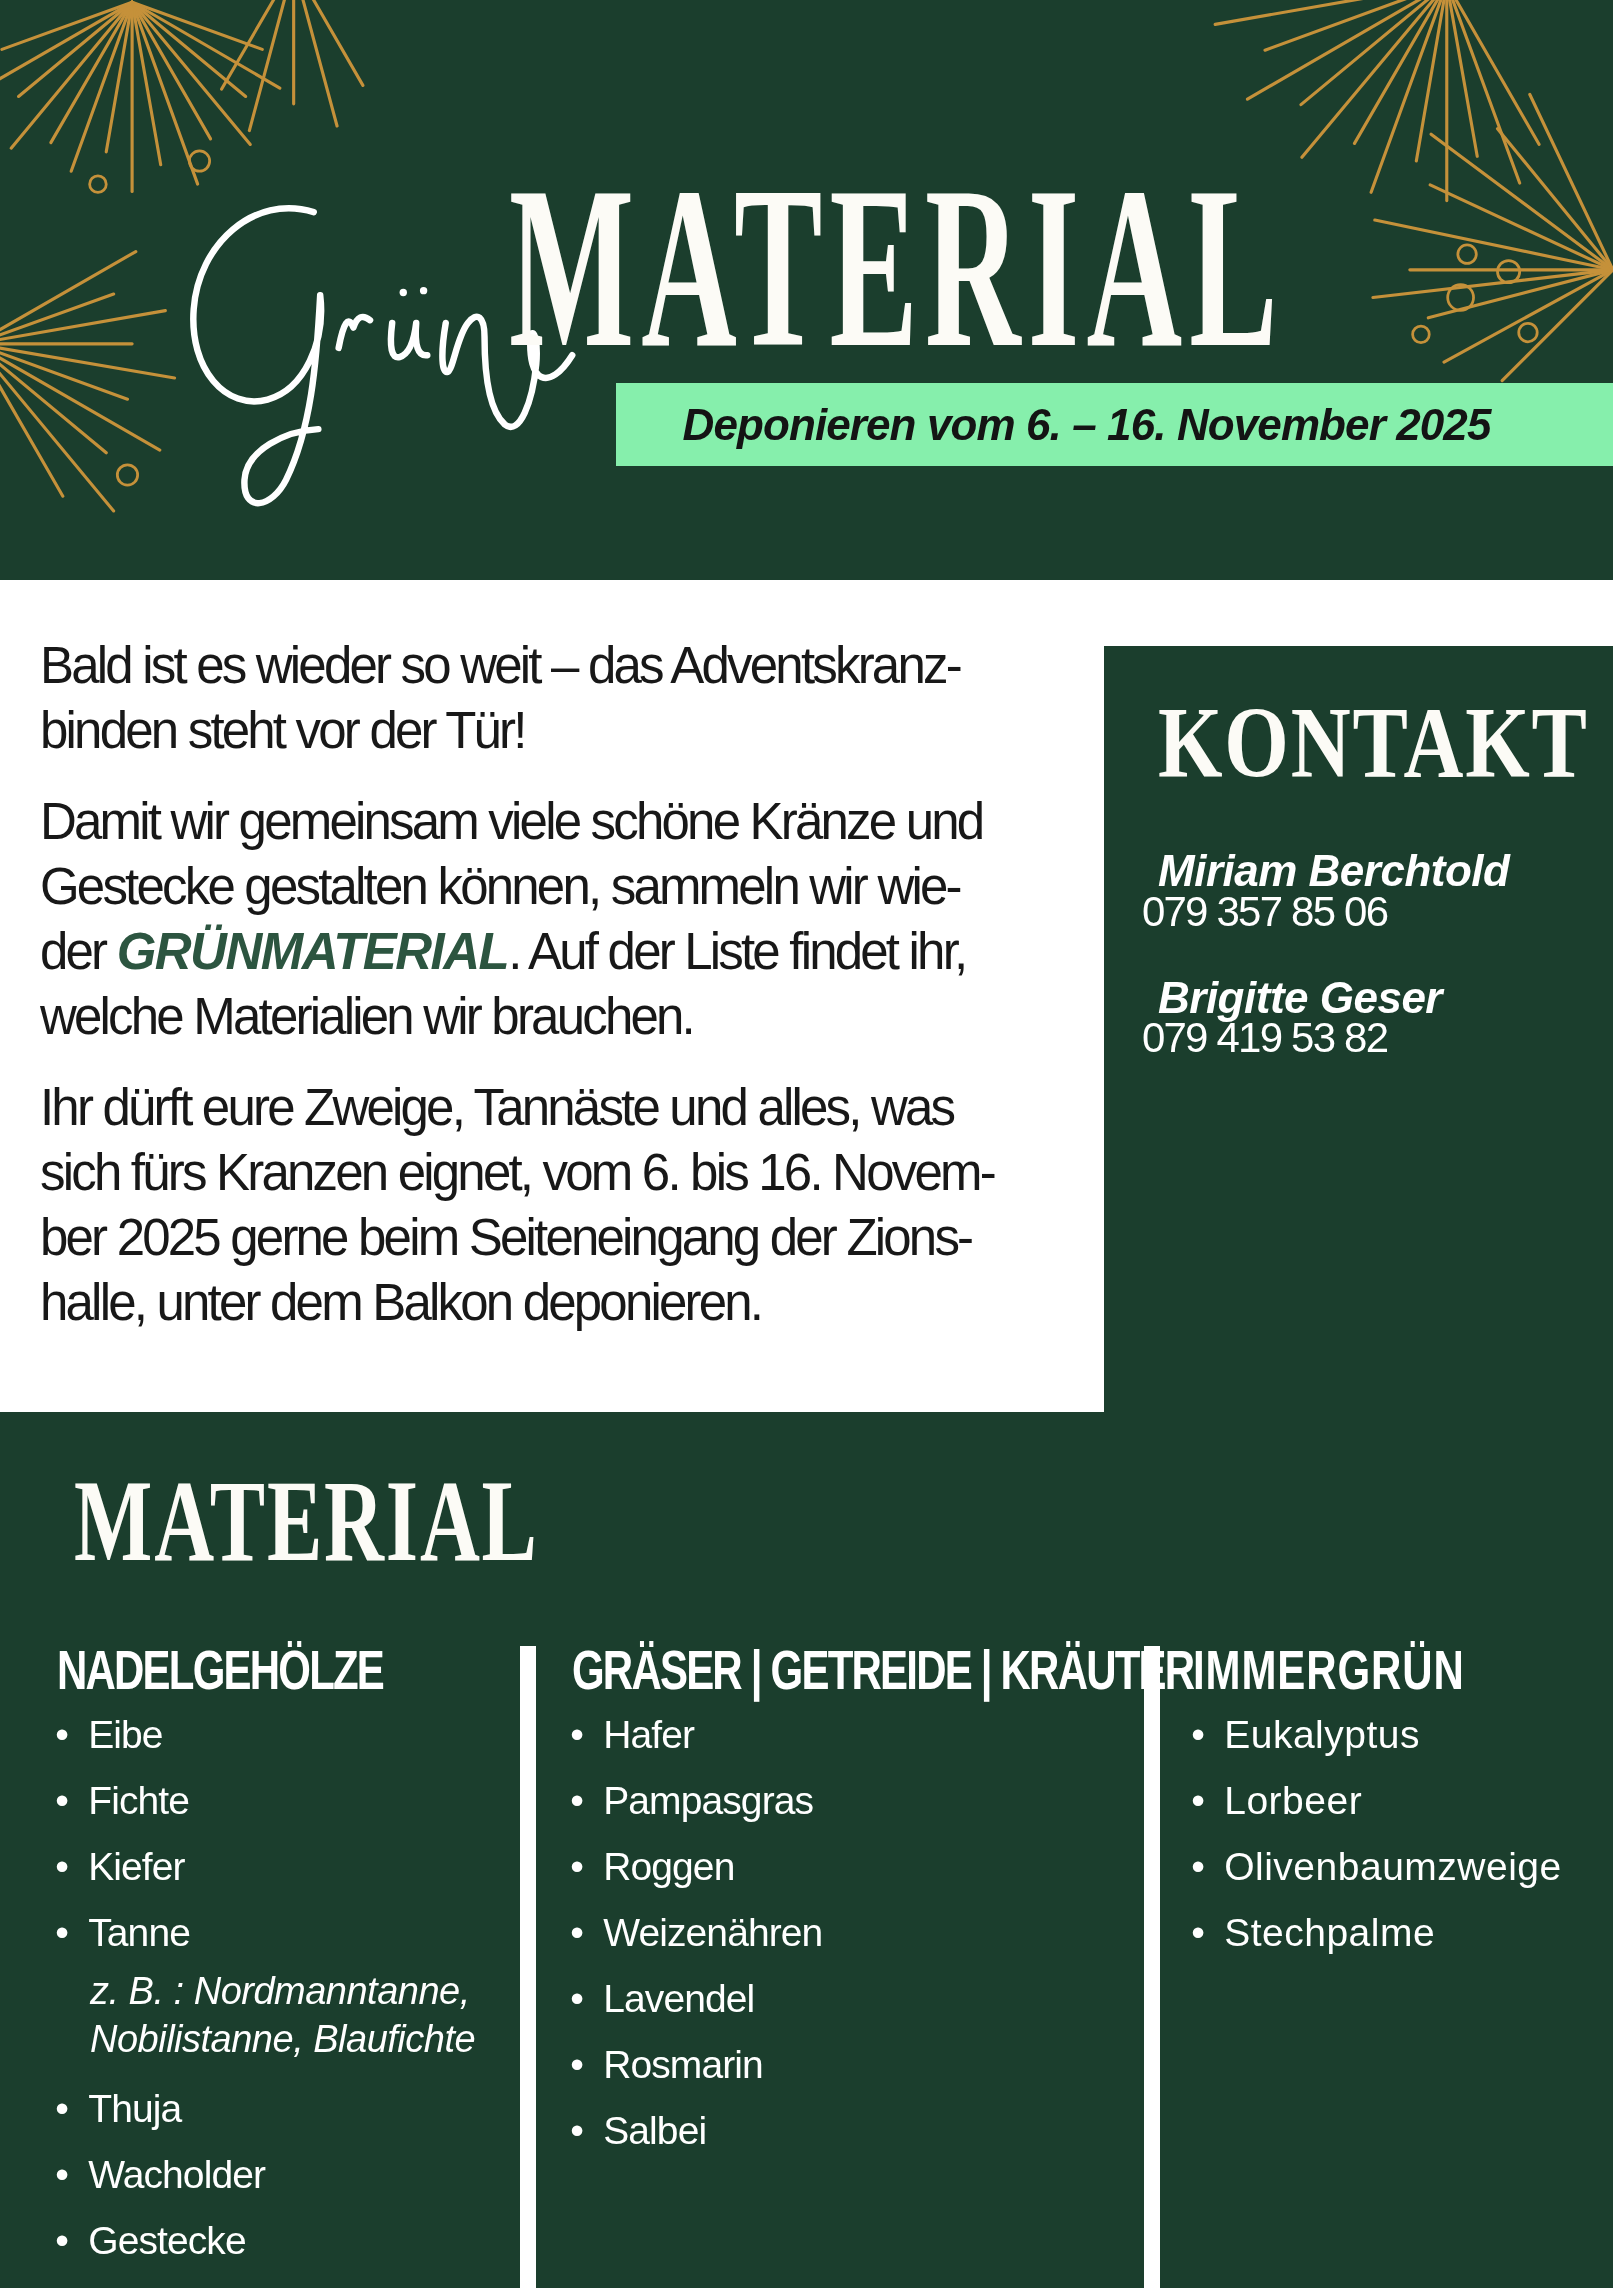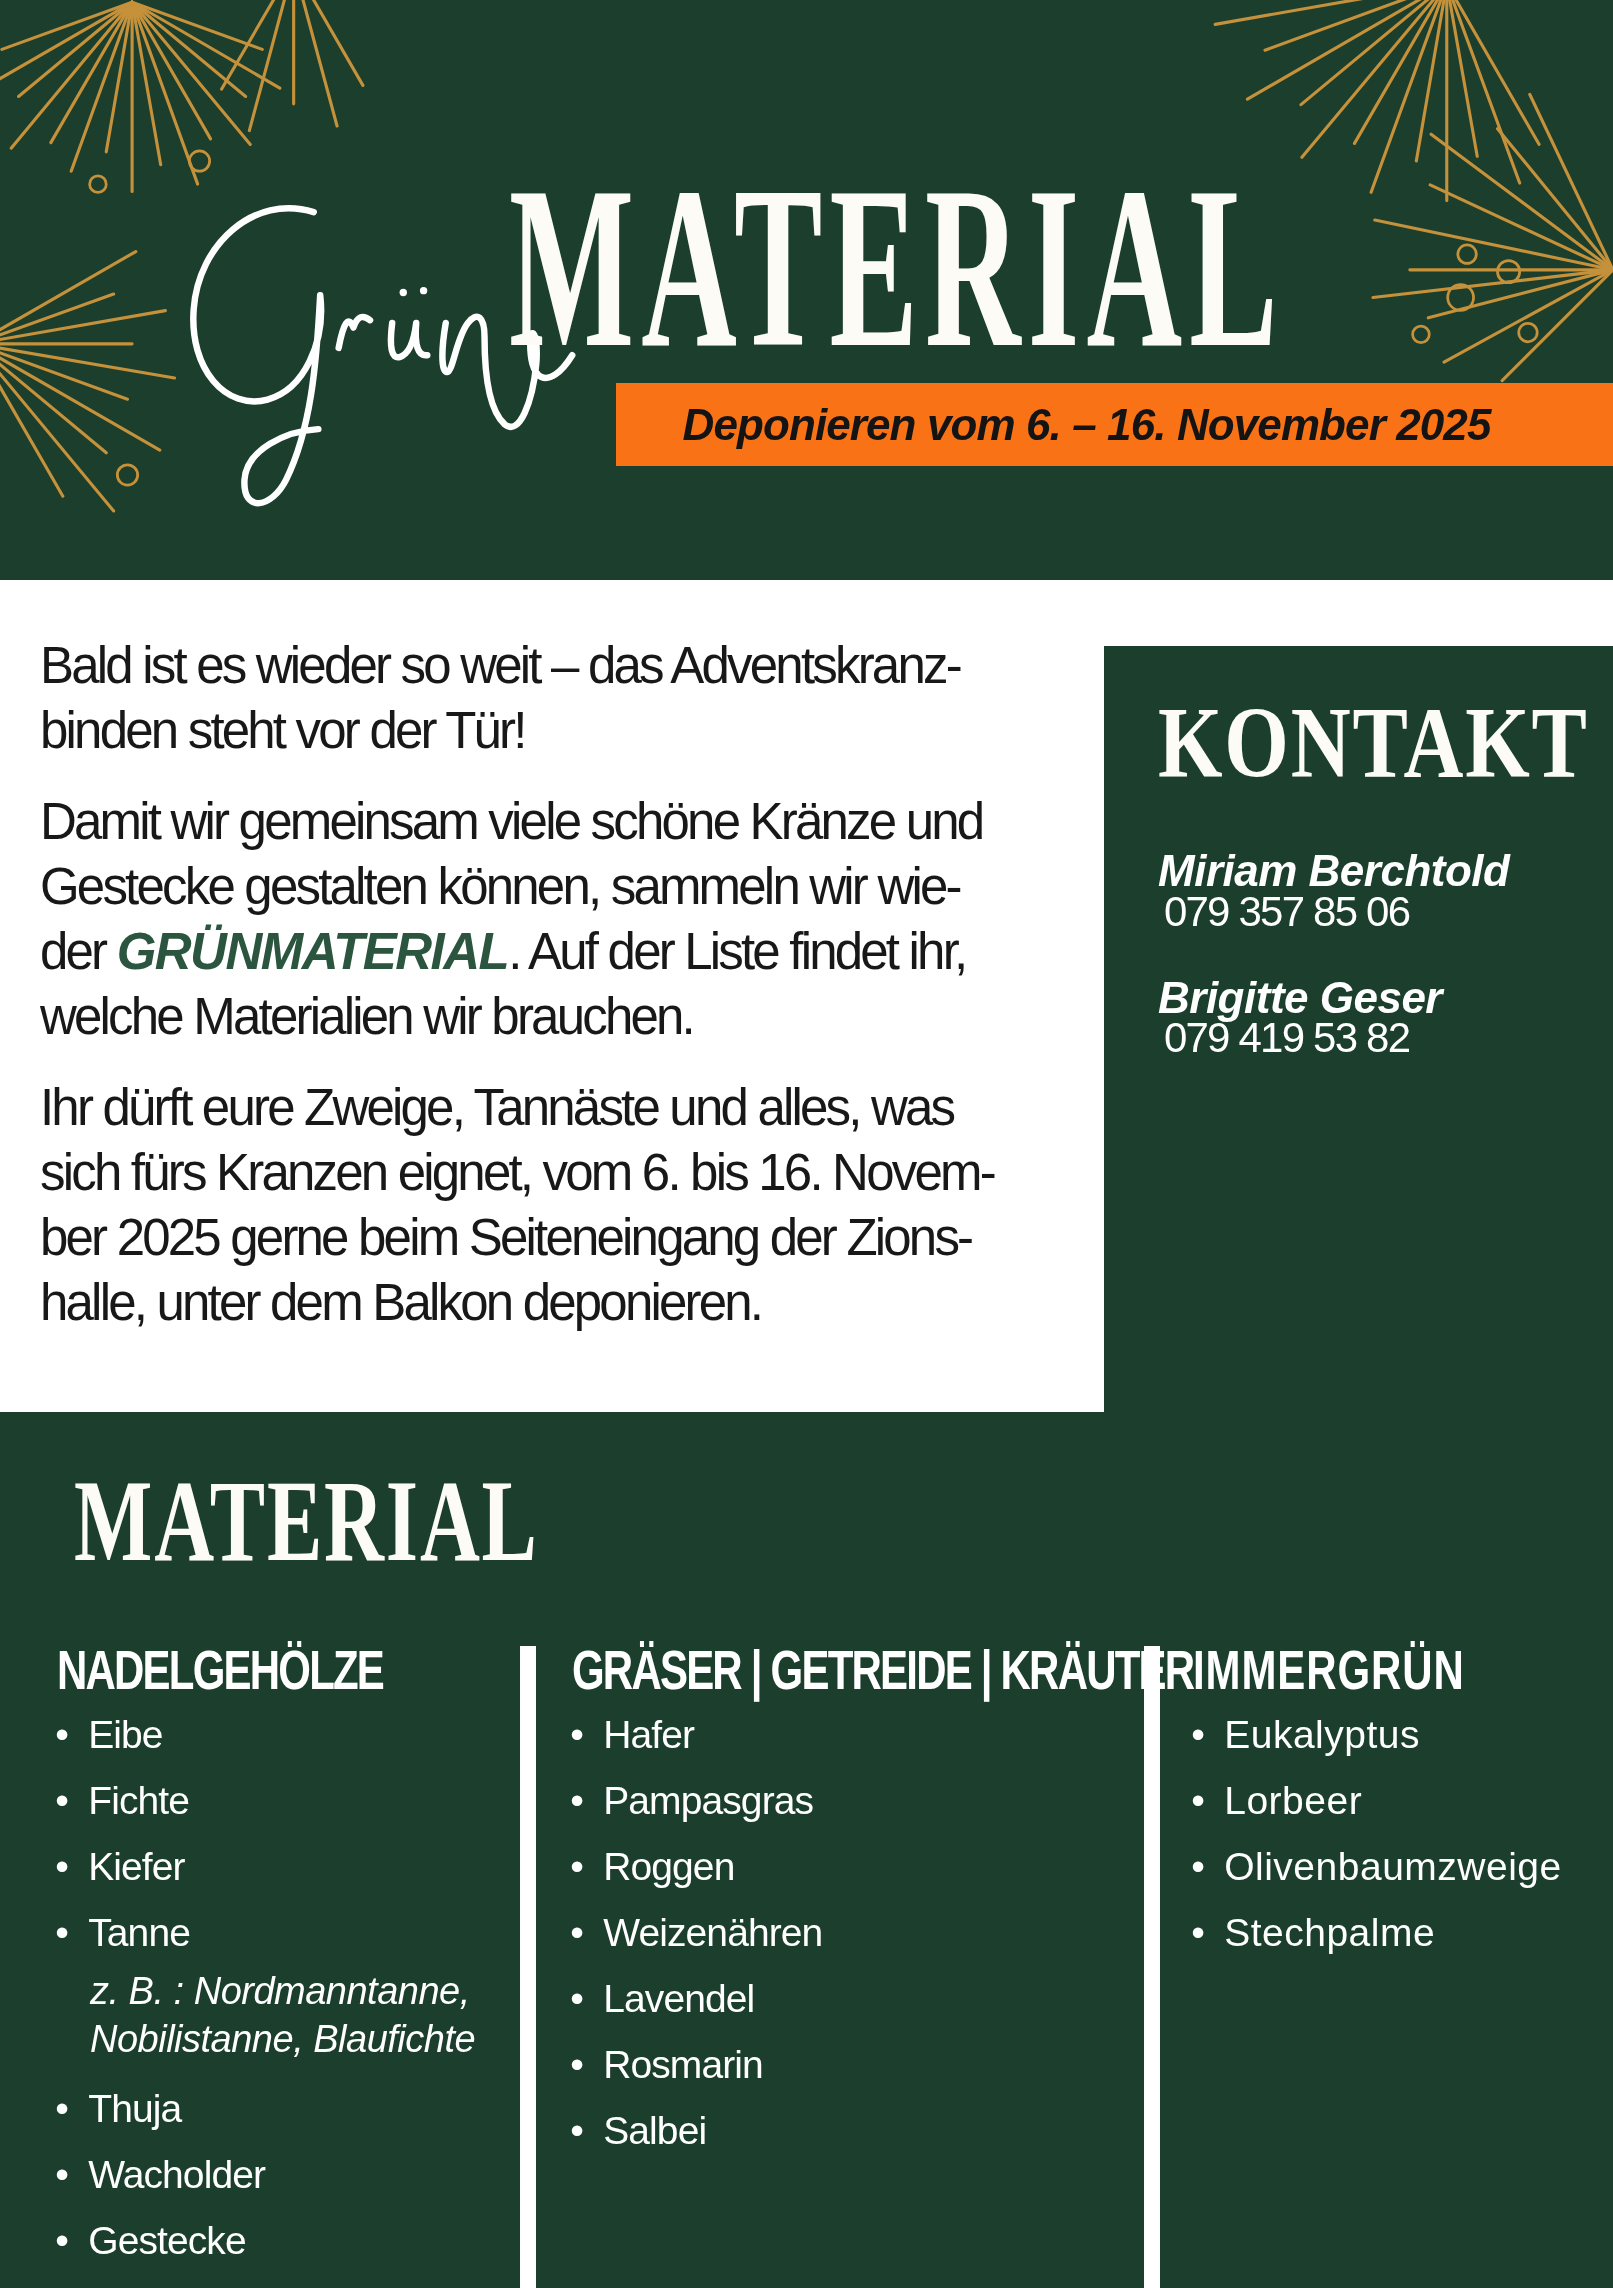--- a/index.html
+++ b/index.html
@@ -26,21 +26,21 @@
   .script-grun{position:absolute;left:106px;top:106px;}
   .script-grun path{stroke:#fff;stroke-width:7;fill:none;stroke-linecap:round;stroke-linejoin:round;}
   .script-grun circle{fill:#fff;}
   .title-main{
     position:absolute;left:509px;top:153px;
     font-family:"Liberation Serif", serif;font-weight:700;
     font-size:138px;line-height:138px;letter-spacing:7.4px;color:#FCFBF6;
     transform:scale(0.96,1.67);transform-origin:0 0;white-space:nowrap;
   }
   .date-box{
-    position:absolute;left:616px;top:383px;width:998px;height:83px;background:#f97316;
+    position:absolute;left:616px;top:383px;width:998px;height:83px;background:#86efac;
     display:flex;align-items:center;justify-content:center;box-sizing:border-box;padding-right:57px;
   }
   .date-text{
     font-style:italic;font-weight:700;font-size:44px;letter-spacing:-0.9px;color:#141414;white-space:nowrap;
   }
   
   .intro{
     position:absolute;left:40px;top:633px;width:1006px;color:var(--ink);
     font-size:51px;line-height:65px;letter-spacing:-0.055em;
   }
@@ -50,21 +50,21 @@
   .kontakt{
     position:absolute;left:1104px;top:646px;width:509px;height:822px;
     background:var(--green);color:#fff;text-align:right;
   }
   .k-heading{
     position:absolute;left:54px;top:46px;
     font-family:"Liberation Serif", serif;font-weight:700;font-size:83px;line-height:83px;
     letter-spacing:1.8px;color:#FCFBF6;transform:scaleY(1.23);transform-origin:0 0;white-space:nowrap;
   }
   .k-name{position:absolute;left:54px;font-style:italic;font-weight:700;font-size:44px;line-height:46px;letter-spacing:-0.5px;white-space:nowrap;margin-top:12px;}
-  .k-phone{position:absolute;left:60px;font-weight:400;font-size:42px;line-height:46px;letter-spacing:-1.8px;white-space:nowrap;}
+  .k-phone{position:absolute;left:38px;font-weight:400;font-size:42px;line-height:46px;letter-spacing:-1.8px;white-space:nowrap;}
   .k-name.n1{top:190px;} .k-phone.p1{top:243px;}
   .k-name.n2{top:317px;} .k-phone.p2{top:369px;}
   
   .band-bottom{position:absolute;left:0;top:1412px;width:1613px;height:877px;background:var(--green);color:#fff;}
   .m-heading{
     position:absolute;left:74px;top:51px;
     font-family:"Liberation Serif", serif;font-weight:700;font-size:83px;line-height:83px;
     letter-spacing:1.8px;color:#FCFBF6;transform:scaleY(1.4);transform-origin:0 0;white-space:nowrap;
   }
   .m-col{position:absolute;top:231px;}

